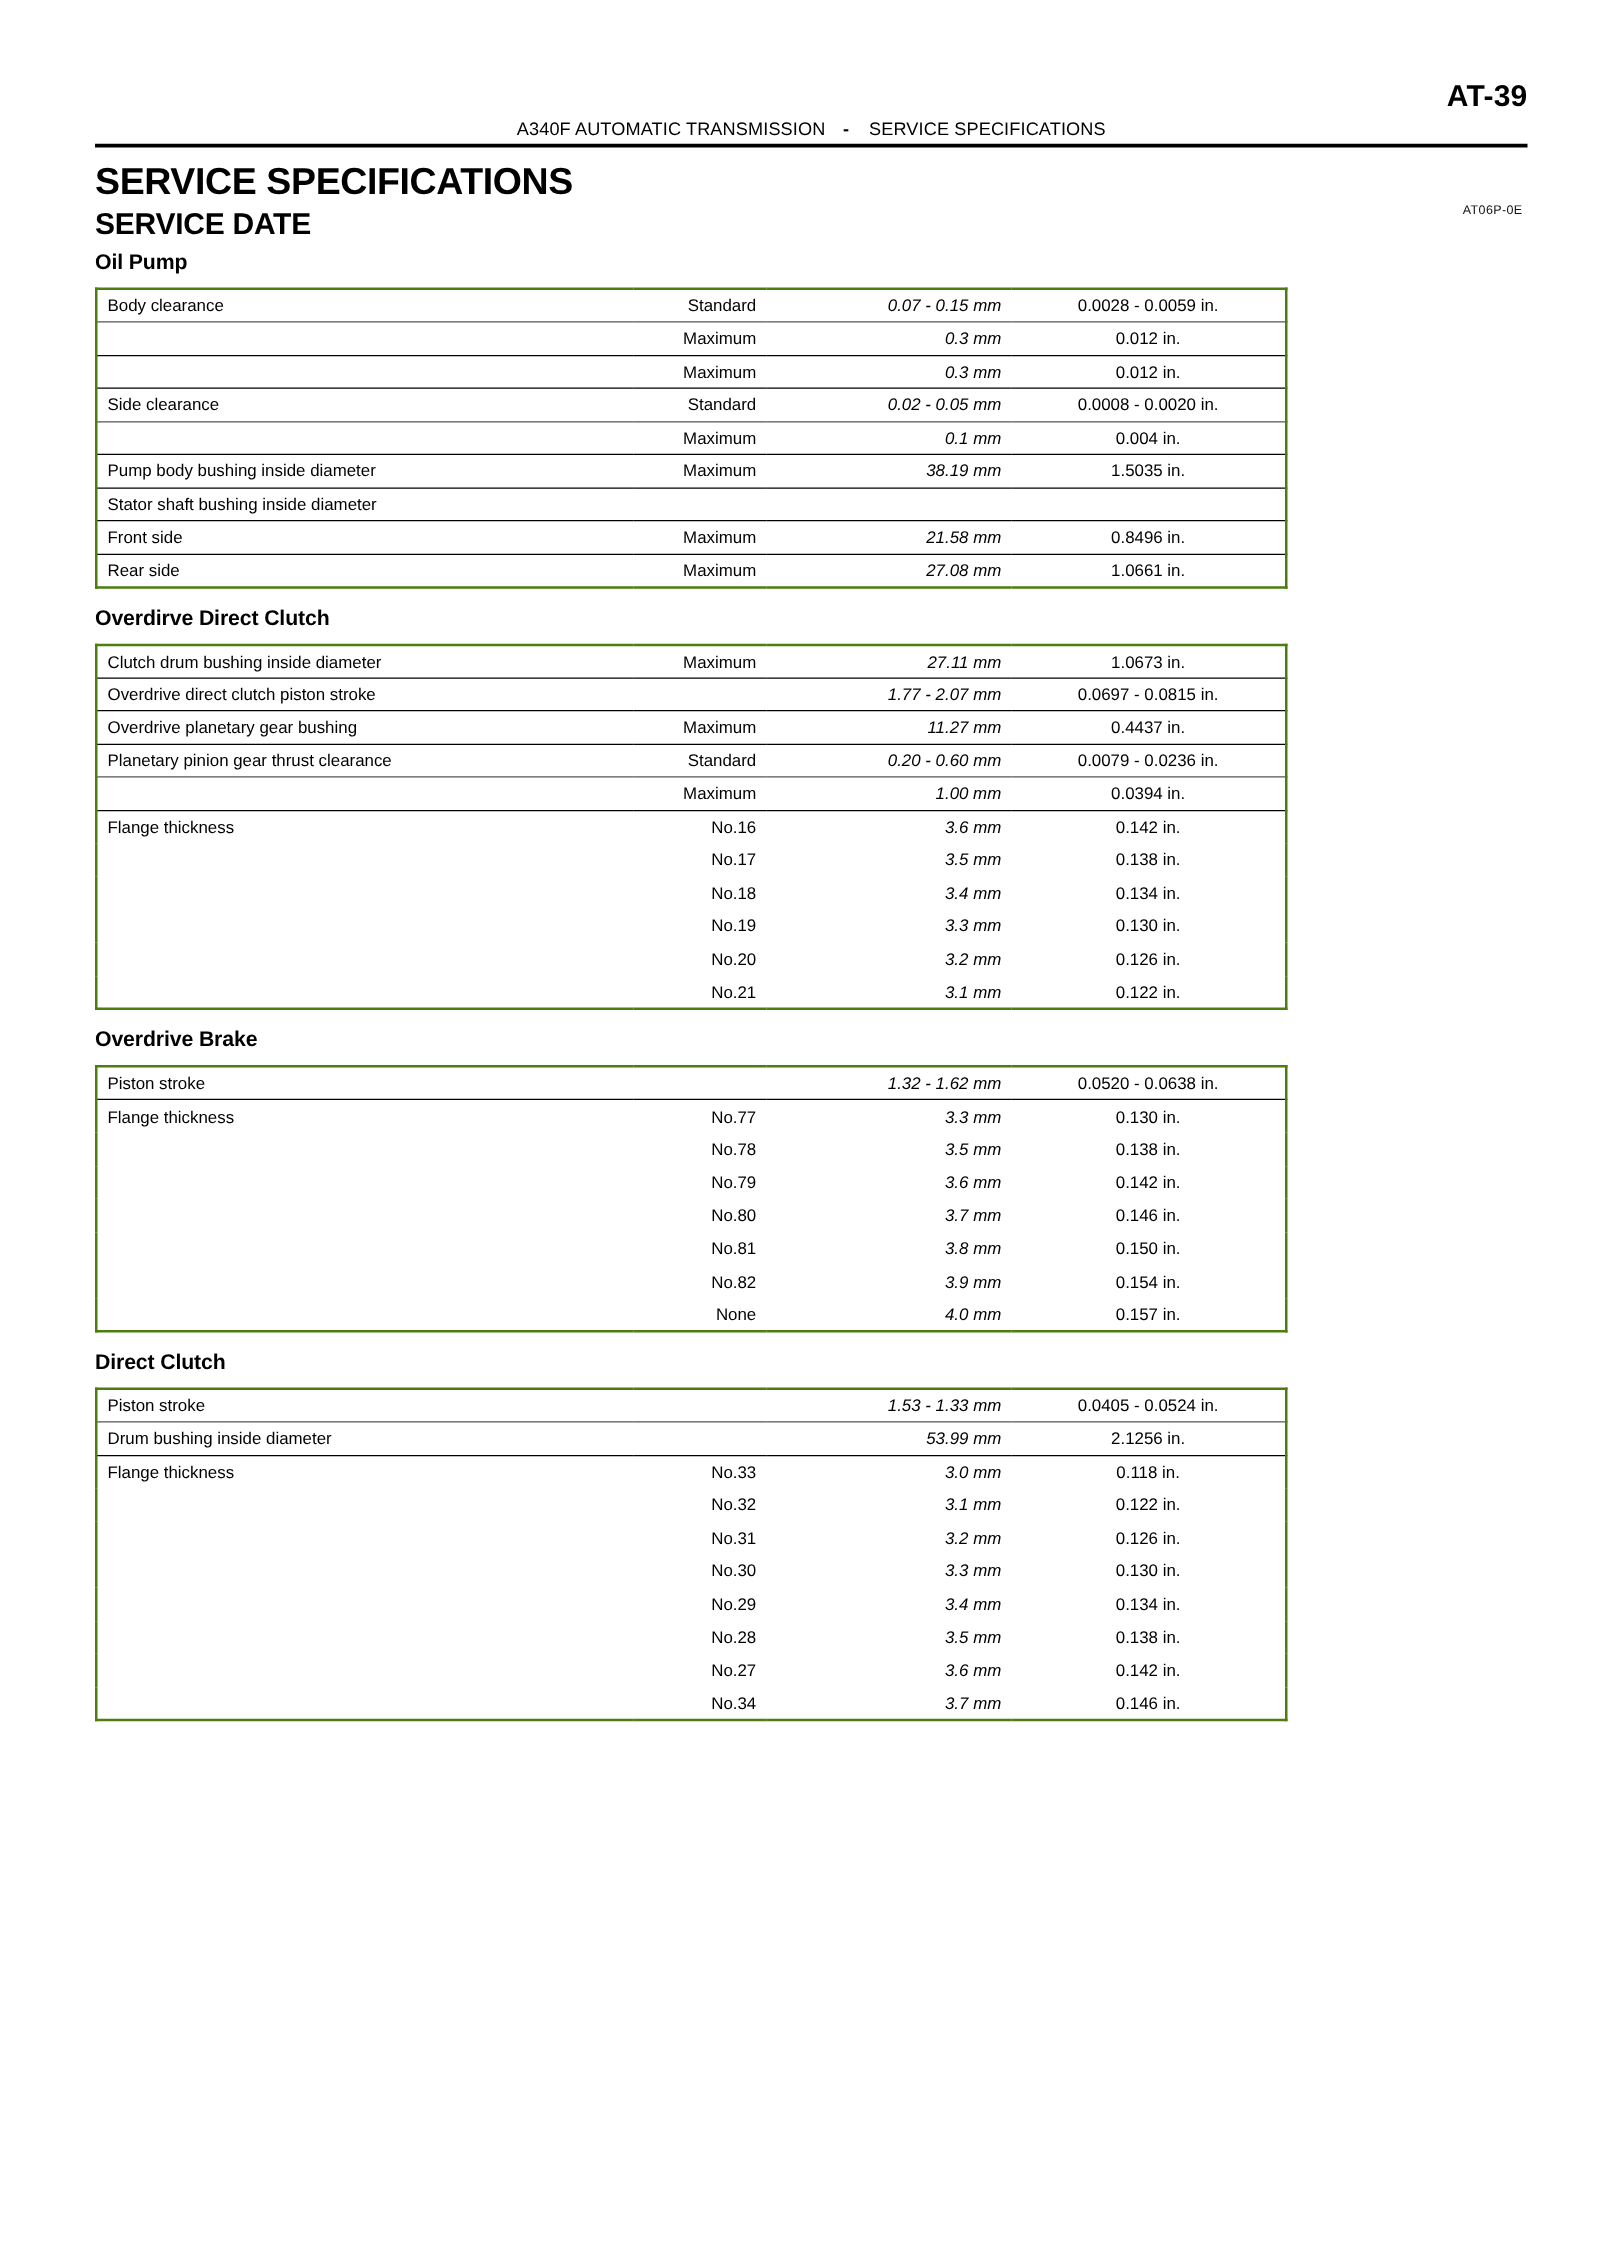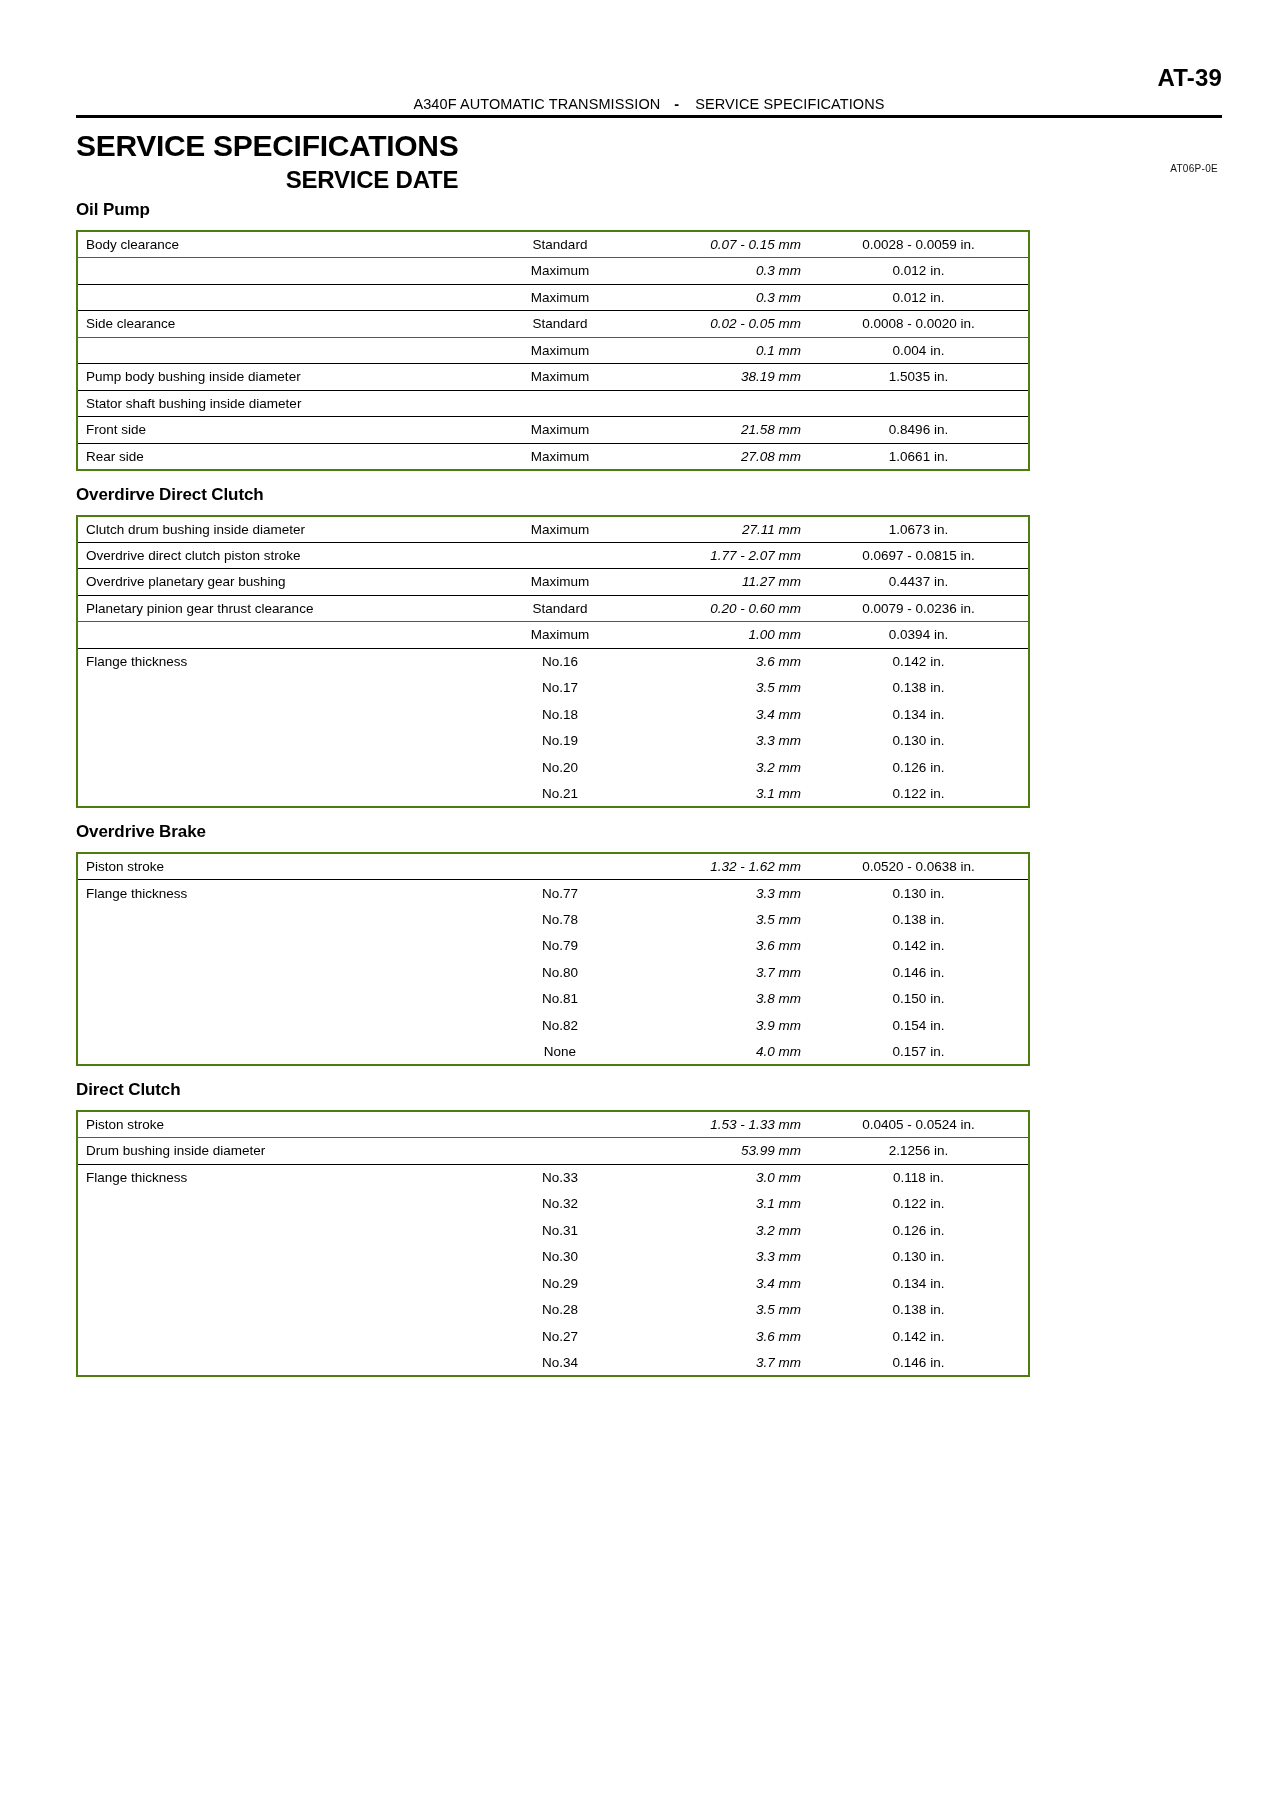--- a/index.html
+++ b/index.html
@@ -73,21 +73,20 @@
     font-weight: bold;
     letter-spacing: -0.3px;
     line-height: 1.18;
   }
   h2.sub-title {
     margin: 3px 0 0 0;
     font-size: 24px;
     font-weight: bold;
     letter-spacing: -0.2px;
     line-height: 1.15;
-    text-align: right;
   }
   .doc-code {
     position: absolute;
     top: 163px;
     right: 62px;
     font-size: 10px;
     letter-spacing: 0.3px;
     color: #111;
   }
 
@@ -115,21 +114,21 @@
   }
   table.spec td {
     font-size: 13.5px;
     padding: 0 8px;
     height: 26.5px;
     border: 0;
     vertical-align: middle;
     white-space: nowrap;
   }
   td.c-name   { width: 430px; text-align: left;  padding-left: 10px; }
-  td.c-cond   { width: 106px; text-align: center; padding-right: 10px; }
+  td.c-cond   { width: 106px; text-align: right; padding-right: 10px; }
   td.c-mm     { width: 196px; text-align: right; font-style: italic; }
   td.c-in     { width: 220px; text-align: center; }
 
   
   td.c-cond { border-right: 1.5px solid #000; }
 
   
   tr.rule-thin  td { border-bottom: 1px solid #555; }
   tr.rule-thick td { border-bottom: 1.5px solid #000; }
   tr.rule-none  td { border-bottom: 0; }

